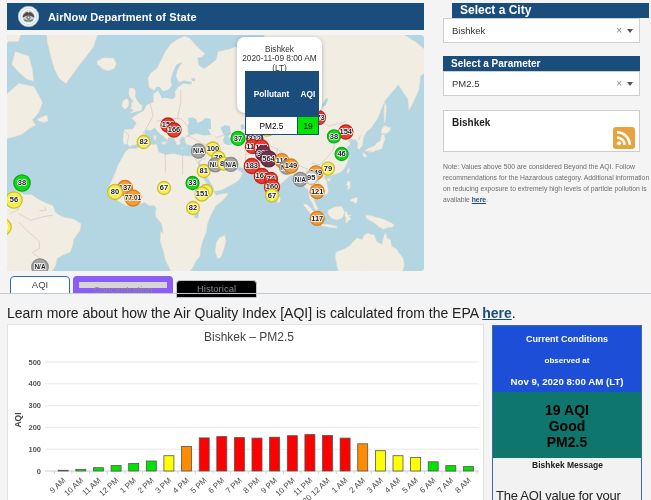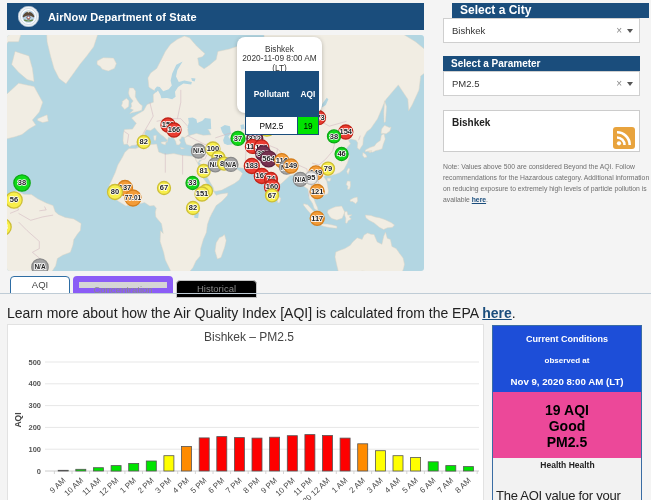--- a/index.html
+++ b/index.html
@@ -246,23 +246,23 @@
 <line x1="469.3" y1="146.0" x2="469.1" y2="149.0" stroke="#ccc" stroke-width="0.8"></line>
 </svg>
 </div>
 
 <div class="abs" style="left:492px;top:325px;width:150px;height:179px;border:1px solid #3a6da4;background:#f2f2f2">
   <div style="background:#1d4ed8;color:#fff;text-align:center;padding:8px 0 5px 0">
     <div style="font-size:9px;font-weight:bold">Current Conditions</div>
     <div style="font-size:8px;font-weight:bold;margin-top:12px">observed at</div>
     <div style="font-size:9.7px;font-weight:bold;margin-top:11px">Nov 9, 2020 8:00 AM (LT)</div>
   </div>
-  <div style="background:#ec4899;text-align:center;height:66px;padding-top:10px;font-size:14px;font-weight:bold;line-height:16px">19 AQI<br>Good<br>PM2.5</div>
+  <div style="background:#0f766e;text-align:center;height:66px;padding-top:10px;font-size:14px;font-weight:bold;line-height:16px">19 AQI<br>Good<br>PM2.5</div>
   <div style="padding:2px 2px 0 3px">
-    <div style="text-align:center;font-size:8.5px;font-weight:bold;color:#222">Health Health</div>
+    <div style="text-align:center;font-size:8.5px;font-weight:bold;color:#222">Bishkek Message</div>
     <div style="font-size:13px;color:#222;line-height:11px;margin-top:20px;letter-spacing:-0.25px">The AQI value for your community is<br>between 0 and 50. Air quality is satisfactory<br>and poses little or no health risk.</div>
   </div>
 </div>
 
 <div class="abs bluehead" style="left:452px;top:3px;width:197px;height:15px;font-size:12px;line-height:15px;padding-left:8px">Select a City</div>
 <div class="abs" style="left:443px;top:18px;width:197px;height:25px;background:#fff;border:1px solid #cfcfcf;font-size:9.5px;color:#333;line-height:23px;padding-left:8px">Bishkek
   <span class="abs" style="right:17px;top:0;color:#8a8a8a;font-size:10px">×</span>
   <span class="abs" style="right:6px;top:10px;width:0;height:0;border-left:3.5px solid transparent;border-right:3.5px solid transparent;border-top:4.5px solid #555"></span>
 </div>
 <div class="abs bluehead" style="left:443px;top:56px;width:197px;height:15px;font-size:10px;line-height:15px;padding-left:8px">Select a Parameter</div>

